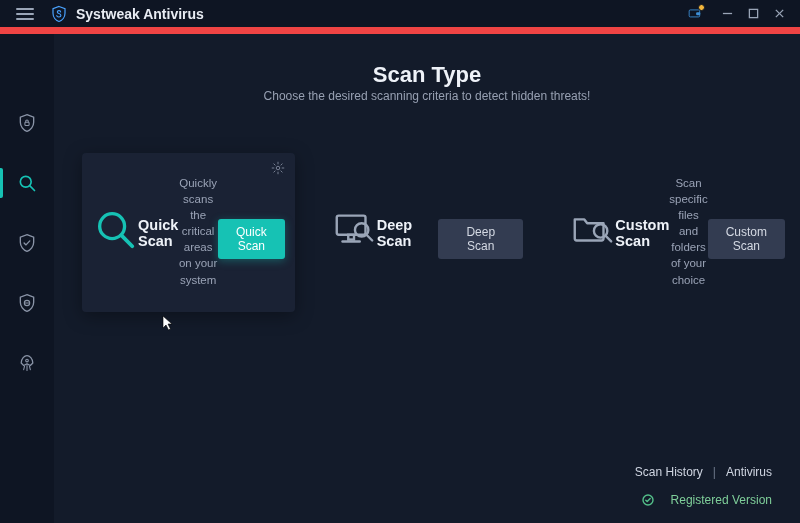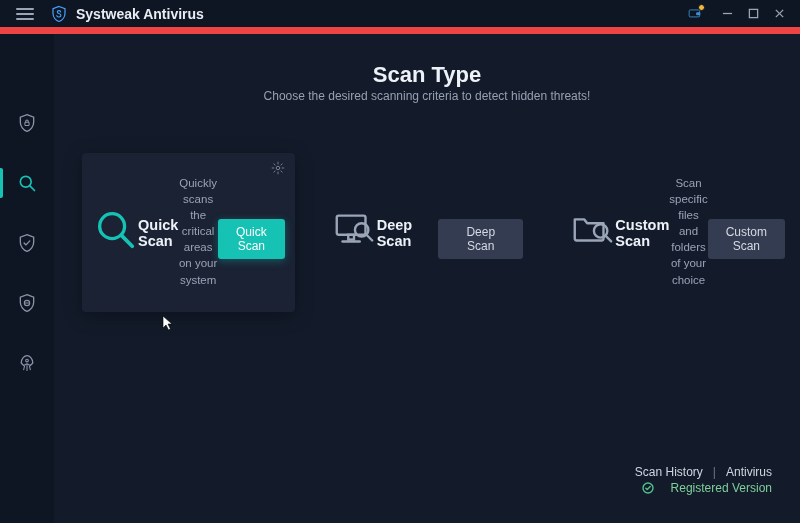--- a/index.html
+++ b/index.html
@@ -93,21 +93,21 @@
   }
   .cursor-arrow svg { width: 12px; height: 16px; }
 
   .footer1 {
     position: absolute; right: 28px; bottom: 44px;
     font-size: 12px; color: #cfd5e1; display: flex; gap: 10px; align-items: center;
   }
   .footer1 .link { cursor: pointer; text-align: center; }
   .footer1 .sep { color: #6e778a; }
   .footer2 {
-    position: absolute; right: 28px; bottom: 28px;
+    position: absolute; right: 28px; bottom: 16px;
     font-size: 12px; color: #7fcf9a; display: flex; gap: 17px; align-items: center;
   }
   .footer2 svg { width: 12px; height: 12px; }
 </style>
 </head>
 <body>
 
 <div class="titlebar">
   <div class="hamburger">
     <svg viewBox="0 0 18 14">

